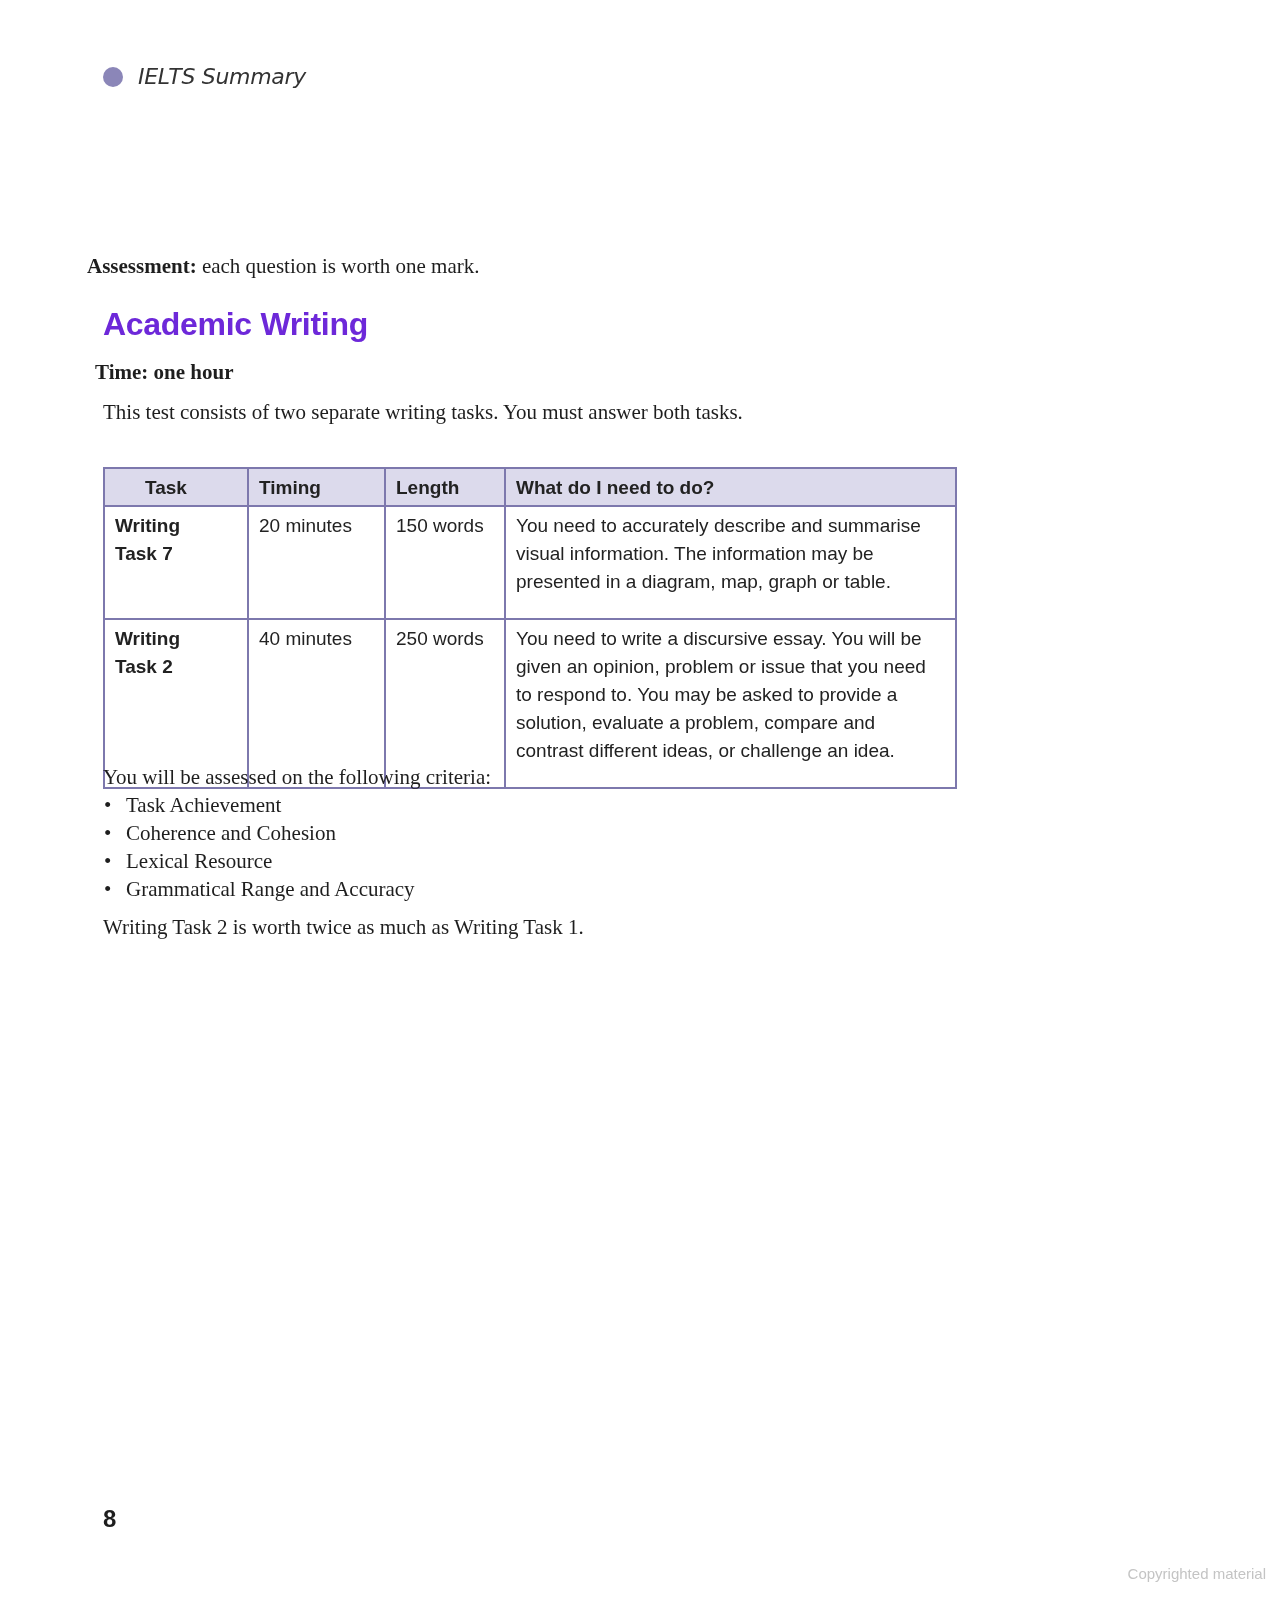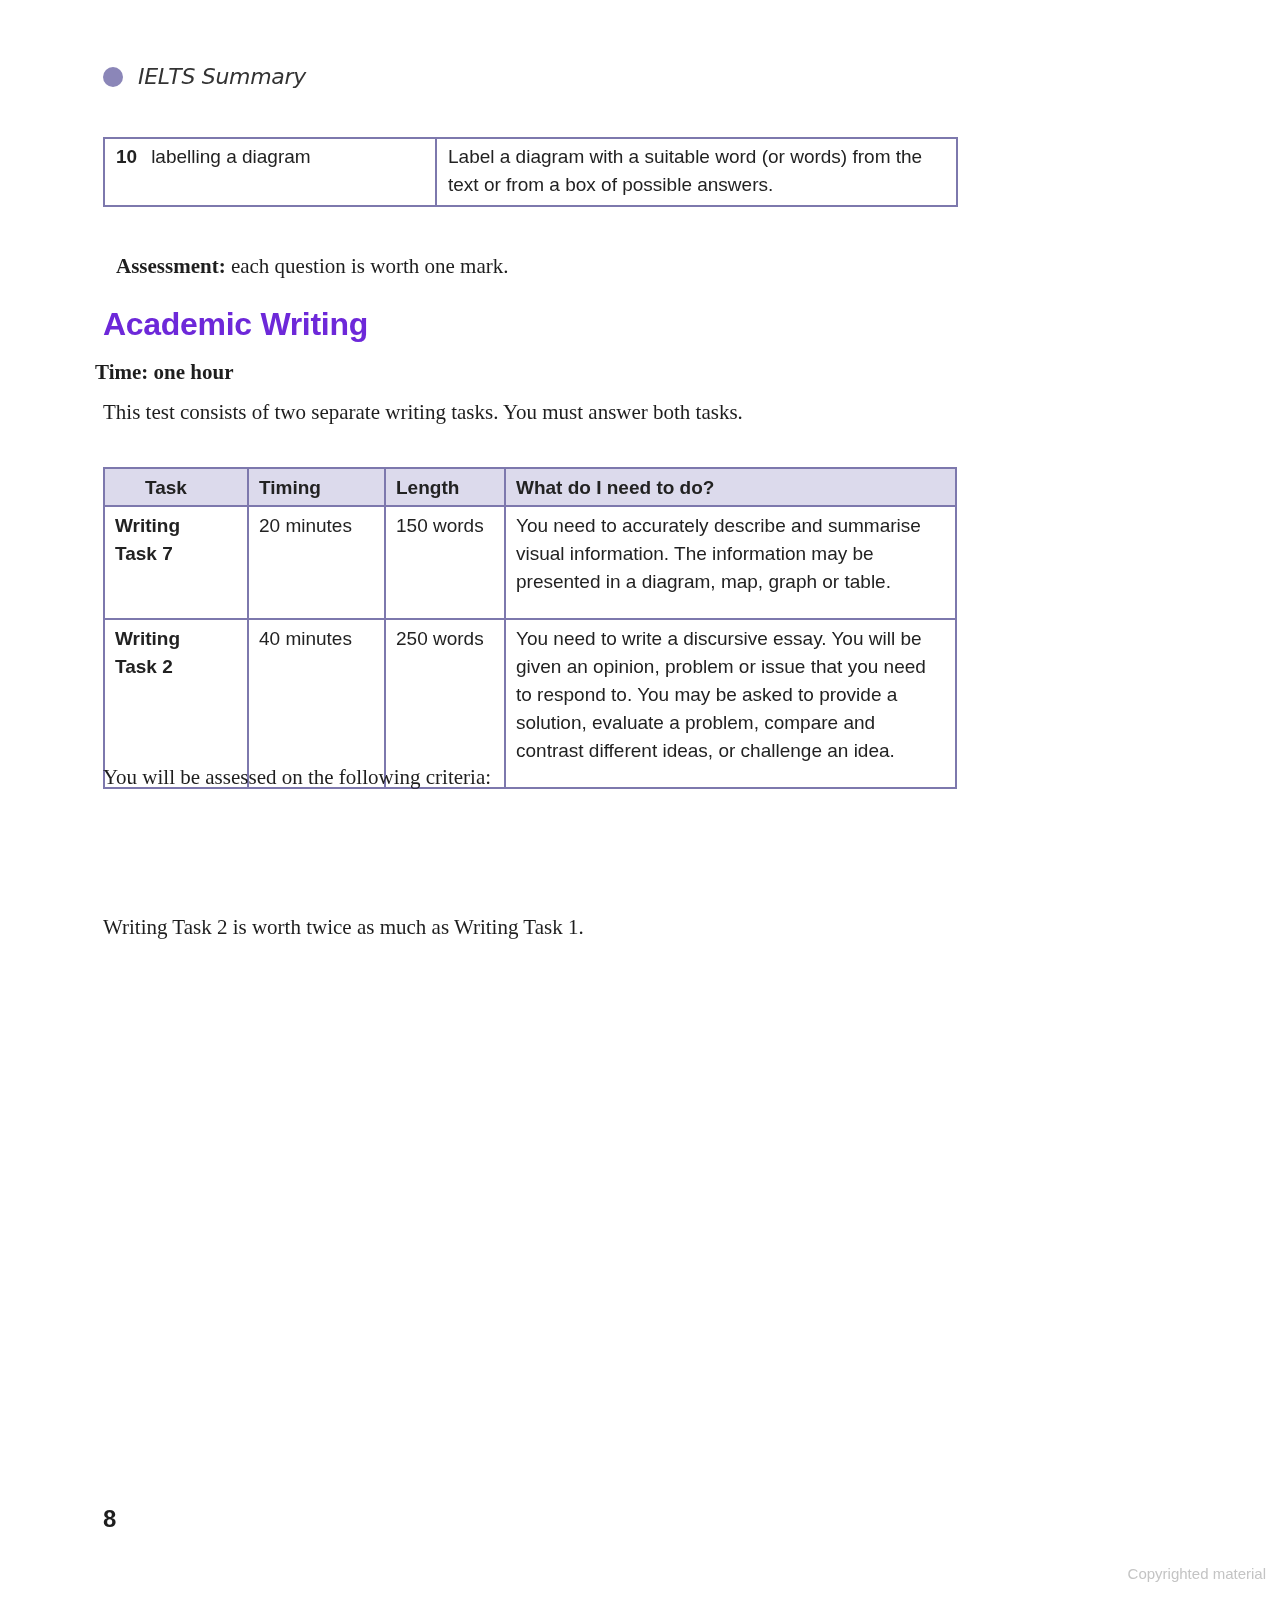--- a/index.html
+++ b/index.html
@@ -11,21 +11,21 @@
     .running-head .dot { width: 20px; height: 20px; border-radius: 50%; background: #8b86b8; margin-right: 15px; }
     .running-head .title { font-style: italic; font-size: 22px; color: #333; letter-spacing: -0.3px; }
 
     table { border-collapse: collapse; position: absolute; left: 103px; }
     td, th { border: 2px solid #7d78ad; vertical-align: top; text-align: left; font-family: "Liberation Sans", sans-serif; font-size: 19px; color: #222; line-height: 28px; }
 
     .t1 { top: 137px; width: 855px; }
     .t1 td { padding: 4px 11px 6px 11px; }
     .t1 .num { font-weight: bold; margin-right: 14px; }
 
-    .assessment { position: absolute; left: 116px; top: 254px; font-size: 21px; }
+    .assessment { position: absolute; left: 87px; top: 254px; font-size: 21px; }
     .assessment b { font-weight: bold; }
 
     .section-title { position: absolute; left: 103px; top: 306px; font-family: "Liberation Sans", sans-serif; font-weight: bold; font-size: 32px; color: #6d28d9; letter-spacing: -0.3px; }
     .time { position: absolute; left: 95px; top: 360px; font-size: 21px; font-weight: bold; }
     .intro { position: absolute; left: 103px; top: 398px; width: 660px; font-size: 21px; line-height: 28px; }
 
     .t2 { top: 467px; width: 854px; }
     .t2 th { background: #dcdaec; font-weight: bold; padding: 5px 10px 3px 10px; }
     .t2 td { padding: 5px 10px 22px 10px; }
     .t2 td.task { font-weight: bold; }
@@ -43,24 +43,20 @@
 </head>
 <body>
 
 <div class="running-head">
   <span class="dot"></span>
   <span class="title sans">IELTS Summary</span>
 </div>
 
 <table class="t1">
   <tbody>
-      <tr>
-    <td style="width:308px"><span class="num">10</span><span>labelling a diagram</span></td>
-    <td>Label a diagram with a suitable word (or words) from the text or from a box of possible answers.</td>
-  </tr>
 </tbody>
   </table>
 
 <div class="assessment serif"><b>Assessment:</b><span> each question is worth one mark.</span></div>
 
 <h2 class="section-title" style="margin:0">Academic Writing</h2>
 <div class="time serif">Time: one hour</div>
 <div class="intro serif">This test consists of two separate writing tasks. You must answer both tasks.</div>
 
 <table class="t2">
@@ -81,18 +77,24 @@
     <td class="task"><span>Writing</span><br><span>Task 2</span></td>
     <td>40 minutes</td>
     <td>250 words</td>
     <td>You need to write a discursive essay. You will be given an opinion, problem or issue that you need to respond to. You may be asked to provide a solution, evaluate a problem, compare and contrast different ideas, or challenge an idea.</td>
   </tr>
 </tbody>
   </table>
 
 <div class="criteria serif">
   <div>You will be assessed on the following criteria:</div>
+  <ul>
+    <li>Task Achievement</li>
+    <li>Coherence and Cohesion</li>
+    <li>Lexical Resource</li>
+    <li>Grammatical Range and Accuracy</li>
+  </ul>
 </div>
 
 <div class="note serif">Writing Task 2 is worth twice as much as Writing Task 1.</div>
 
 <div class="page-num">8</div>
 <div class="watermark">Copyrighted material</div>
 
 </body></html>

